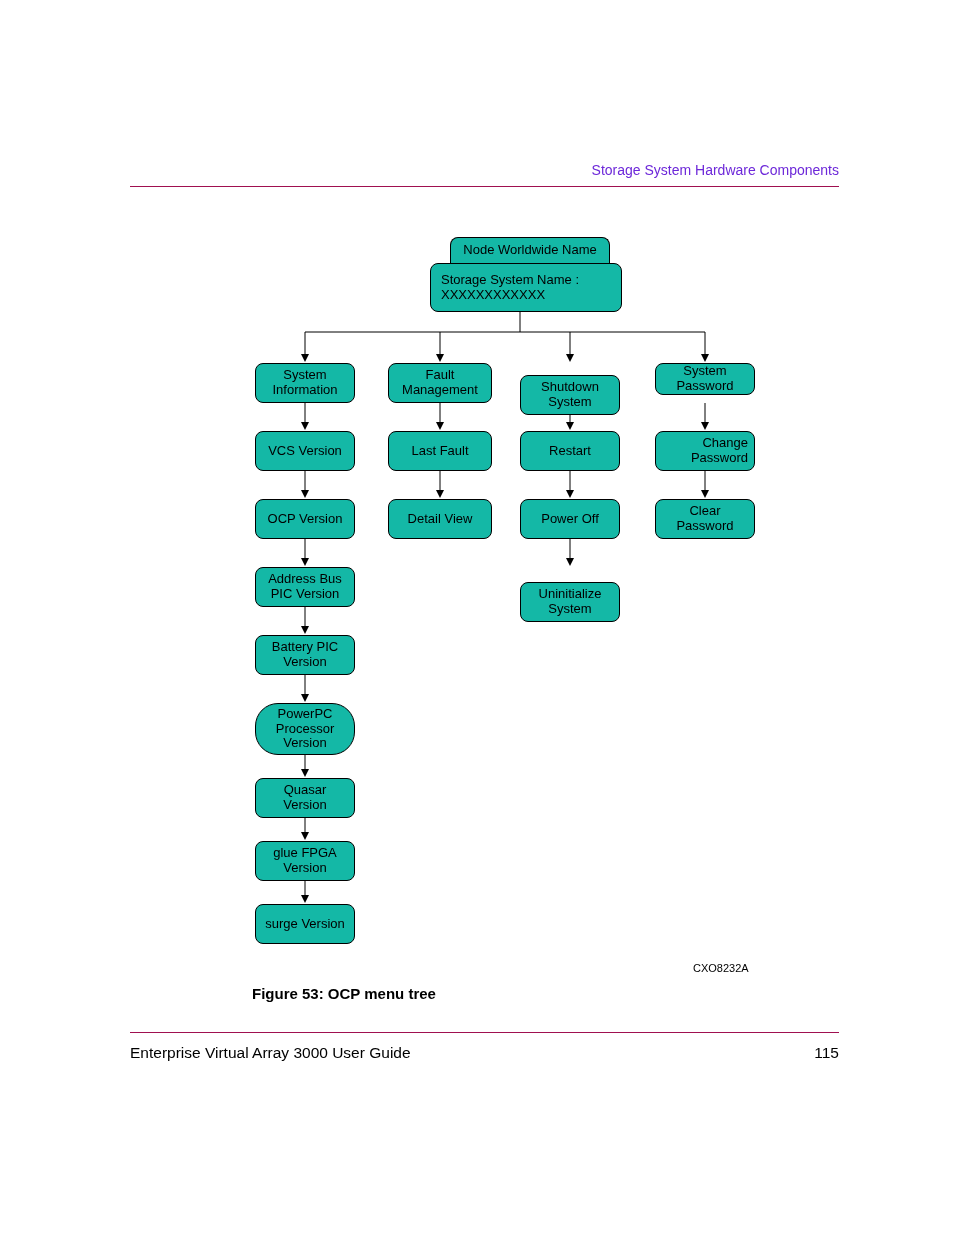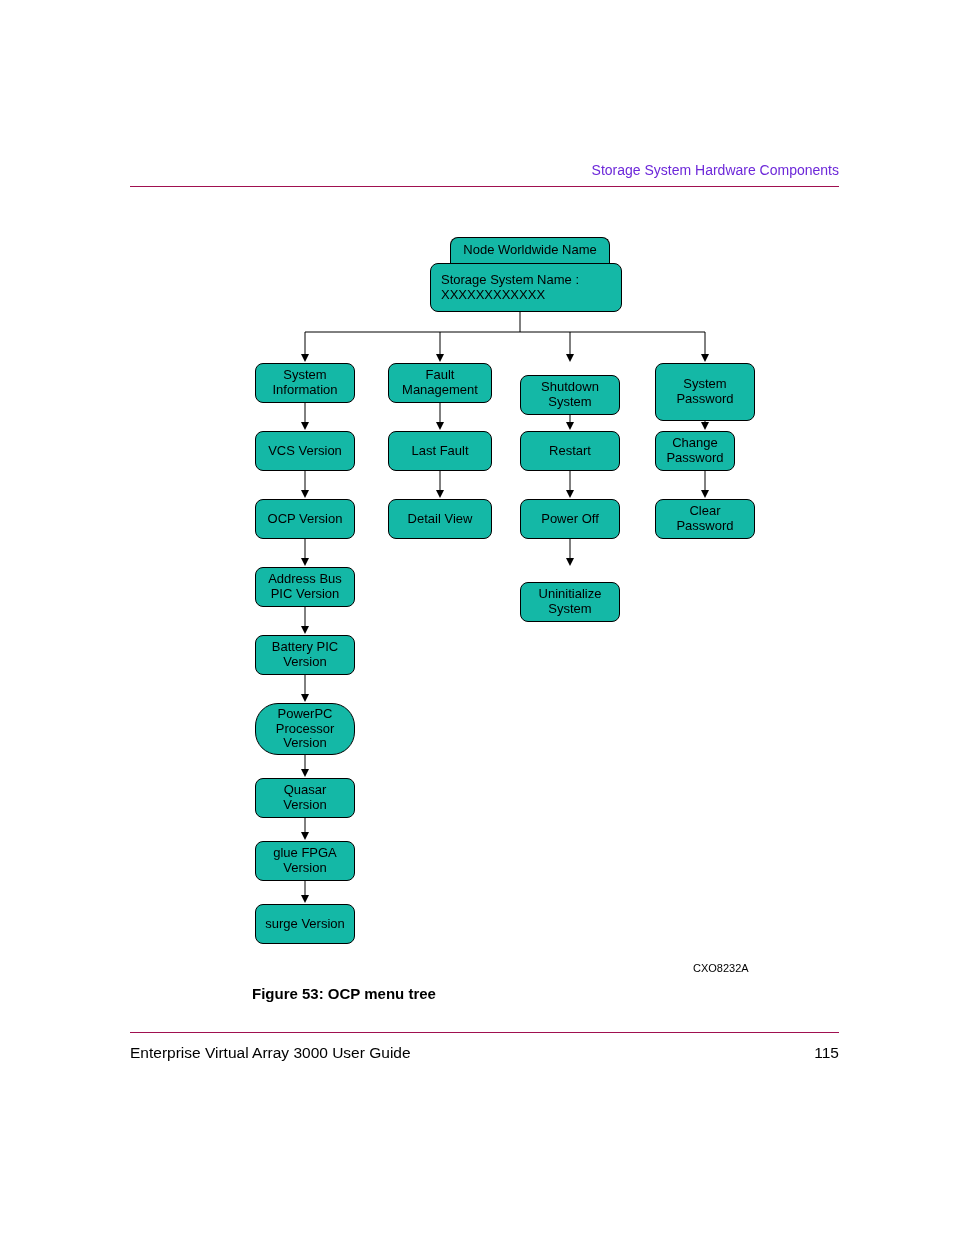--- a/index.html
+++ b/index.html
@@ -148,39 +148,39 @@
       <line x1="450" y1="234" x2="450" y2="259" stroke="#000" stroke-width="1" marker-end="url(#ah)"></line>
     </svg>
 
     <div class="box" style="left:195px; top:0; width:160px; height:26px; border-bottom:none; border-bottom-left-radius:0; border-bottom-right-radius:0;">Node Worldwide Name</div>
 
     <div class="box left" style="left:175px; top:26px; width:192px; height:49px;">Storage System Name : XXXXXXXXXXXX</div>
 
     <div class="box" style="left:0;   top:126px; width:100px; height:40px;">System Information</div>
     <div class="box" style="left:133px;top:126px; width:104px; height:40px;">Fault Management</div>
     <div class="box" style="left:265px;top:138px; width:100px; height:40px;">Shutdown System</div>
-    <div class="box" style="left:400px;top:126px; width:100px; height:58px;">System Password</div>
+    <div class="box" style="left:400px;top:126px; width:100px; height:32px;">System Password</div>
 
     <div class="box" style="left:0; top:194px; width:100px; height:40px;">VCS Version</div>
     <div class="box" style="left:0; top:262px; width:100px; height:40px;">OCP Version</div>
     <div class="box" style="left:0; top:330px; width:100px; height:40px;">Address Bus PIC Version</div>
     <div class="box" style="left:0; top:398px; width:100px; height:40px;">Battery PIC Version</div>
     <div class="box" style="left:0; top:466px; width:100px; height:52px;border-radius:23px;">PowerPC Processor Version</div>
     <div class="box" style="left:0; top:541px; width:100px; height:40px;">Quasar Version</div>
     <div class="box" style="left:0; top:604px; width:100px; height:40px;">glue FPGA Version</div>
     <div class="box" style="left:0; top:667px; width:100px; height:40px;">surge Version</div>
 
     <div class="box" style="left:133px; top:194px; width:104px; height:40px;">Last Fault</div>
     <div class="box" style="left:133px; top:262px; width:104px; height:40px;">Detail View</div>
 
     <div class="box" style="left:265px; top:194px; width:100px; height:40px;">Restart</div>
     <div class="box" style="left:265px; top:262px; width:100px; height:40px;">Power Off</div>
     <div class="box" style="left:265px; top:345px; width:100px; height:40px;">Uninitialize System</div>
 
-    <div class="box" style="left:400px; top:194px; width:80px; height:40px;">Change Password</div>
+    <div class="box" style="left:400px; top:194px; width:100px; height:40px;text-align:right;">Change Password</div>
     <div class="box" style="left:400px; top:262px; width:100px; height:40px;">Clear Password</div>
   </div>
 
   <div class="figure-id">CXO8232A</div>
   <div class="figure-caption">Figure 53:  OCP menu tree</div>
 
   <div class="rule-bottom"></div>
   <div class="footer-left">Enterprise Virtual Array 3000 User Guide</div>
   <div class="footer-right">115</div>
 </div>

